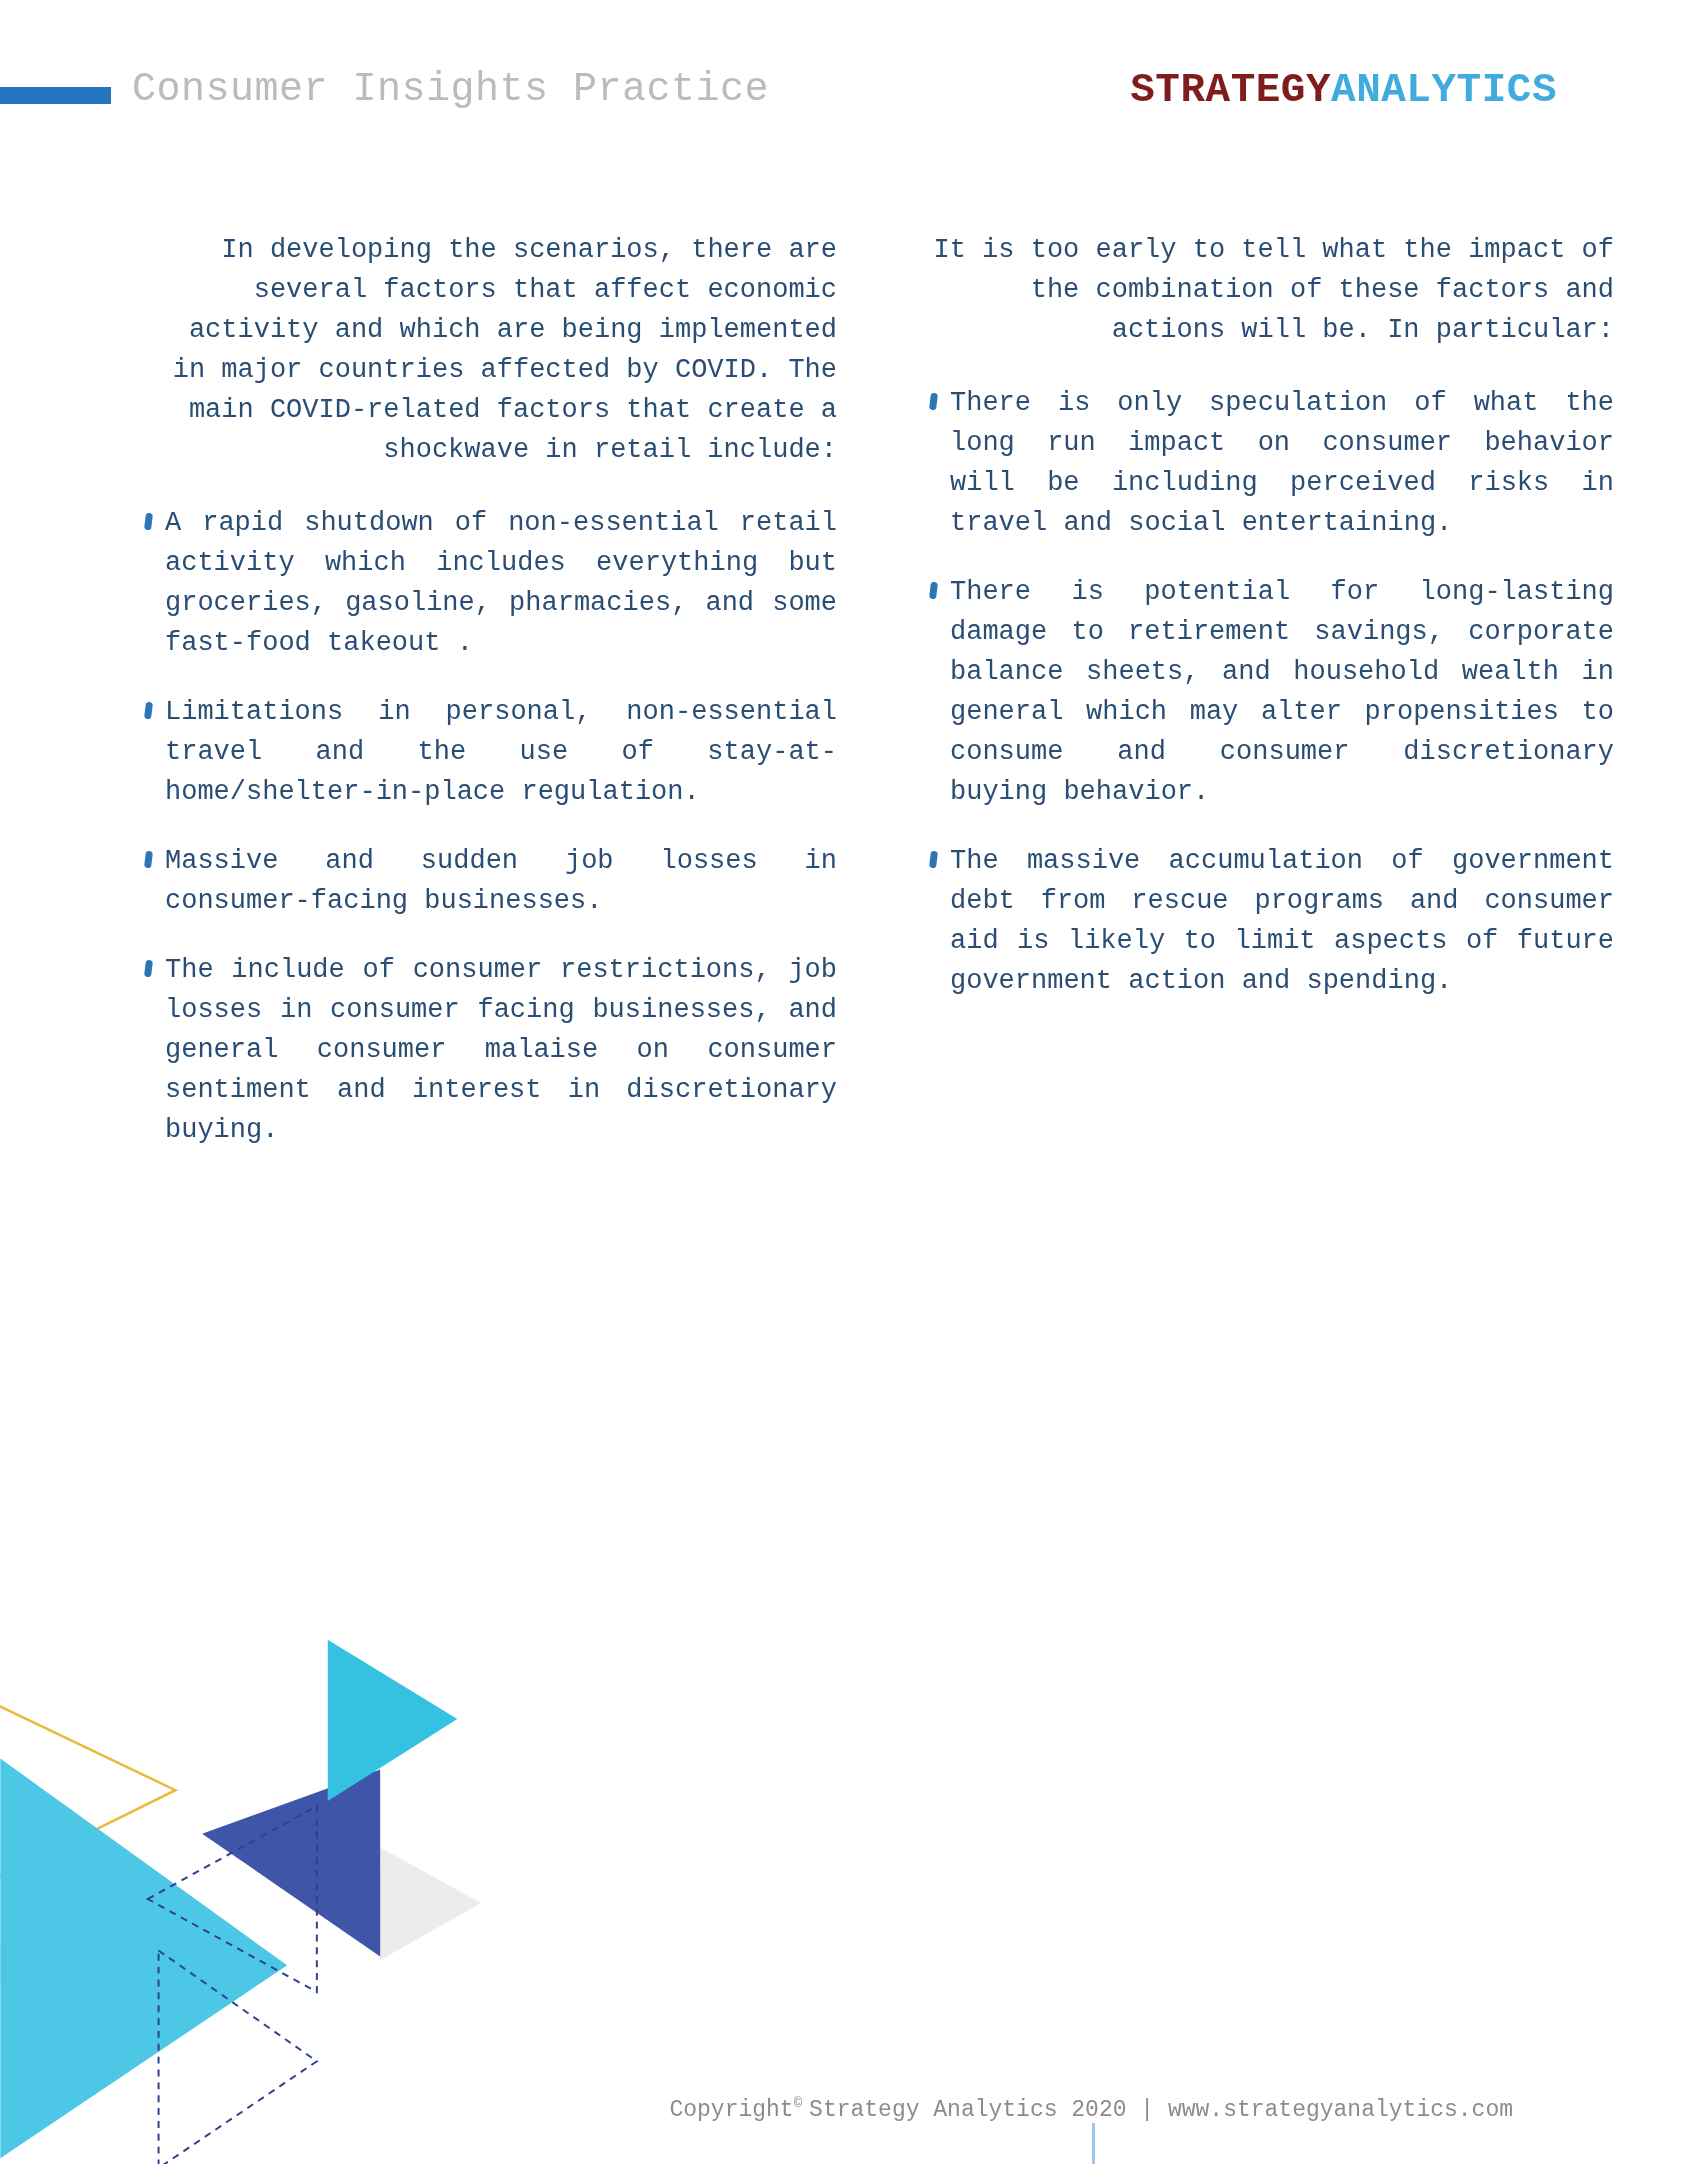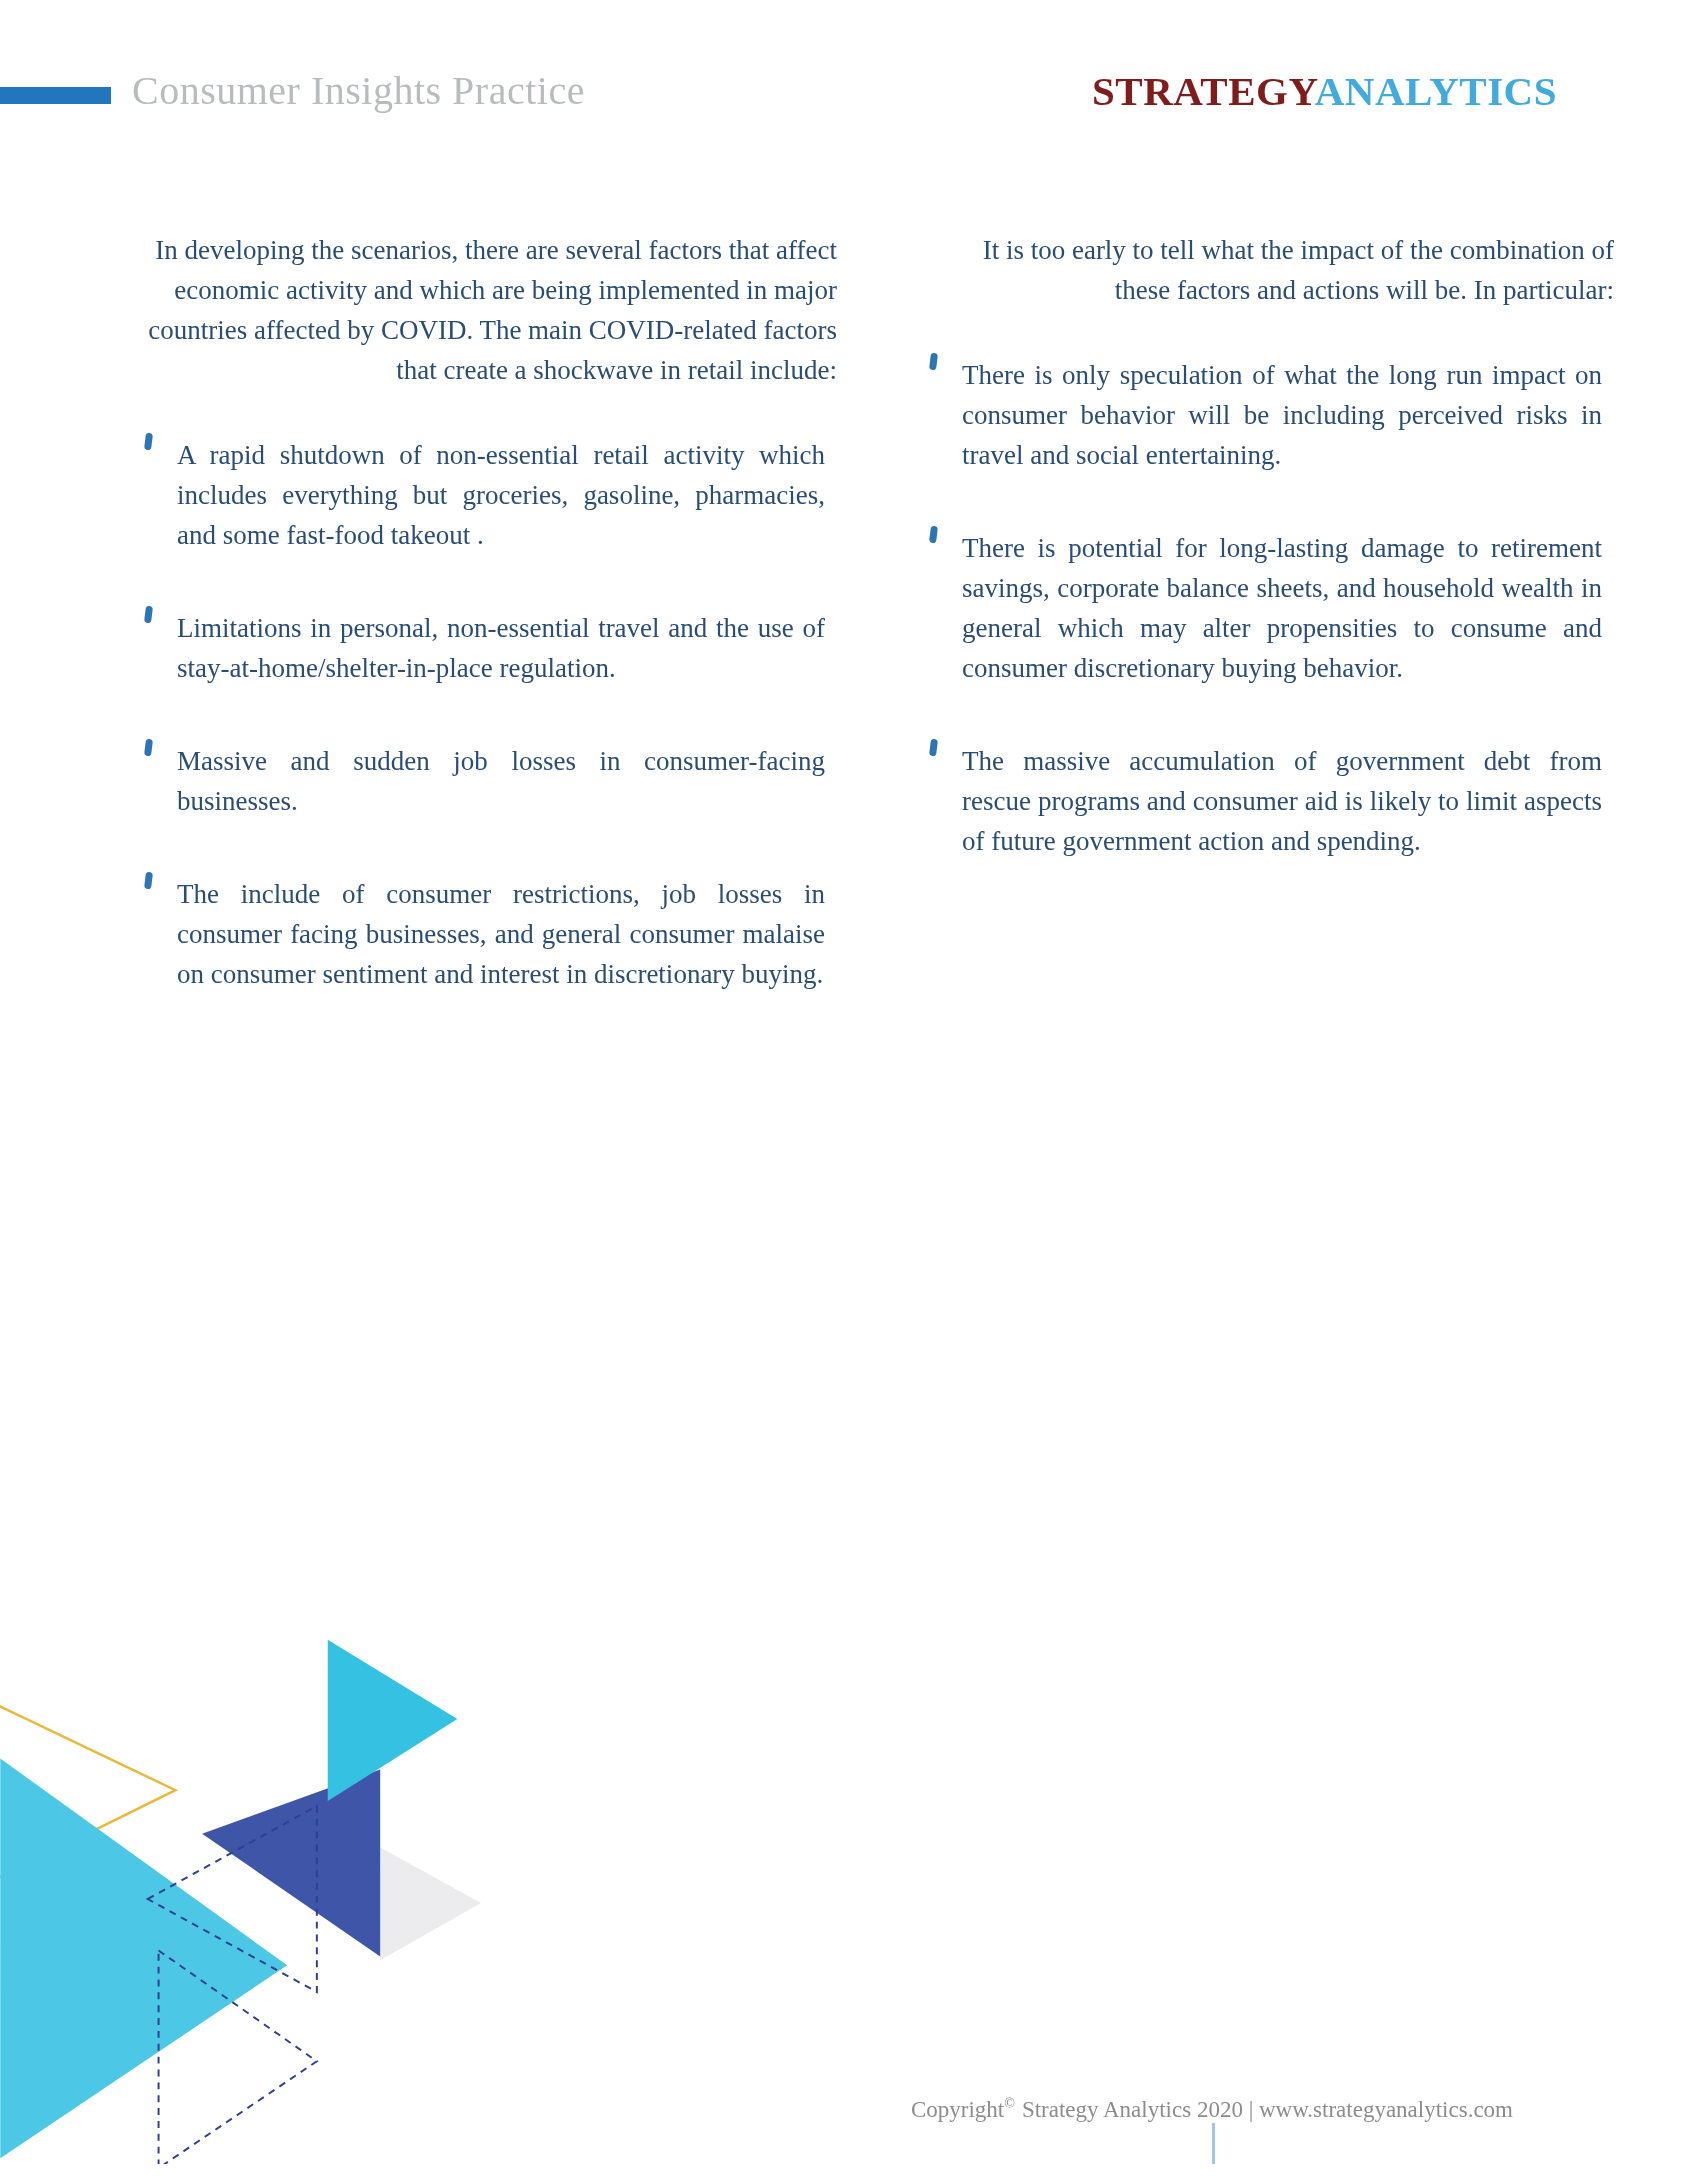--- a/index.html
+++ b/index.html
@@ -2,21 +2,21 @@
 <html><head>
 <meta charset="utf-8">
 <style>
   html, body { margin: 0; padding: 0; background: #ffffff; }
   .page {
     position: relative;
     width: 1683px;
     height: 2164px;
     background: #ffffff;
     overflow: hidden;
-    font-family: Liberation Serif, serif;
+    font-family: Liberation Mono, monospace;
     color: #2a4d74;
   }
 
   
   .header-dash {
     position: absolute;
     left: 0; top: 87px;
     width: 111px; height: 17px;
     background: #2376bd;
   }
@@ -68,21 +68,21 @@
     content: "";
     position: absolute;
     left: 1px; top: 10px;
     width: 7px; height: 17px;
     border-radius: 4px;
     background: #2e75b6;
     transform: rotate(7deg);
   }
   .bullet-text {
     flex: 1;
-    margin: 12px;
+    margin: 0;
     text-align: justify;
   }
 
   
   .deco {
     position: absolute;
     left: 0; top: 1624px;
     overflow: visible;
   }
 

